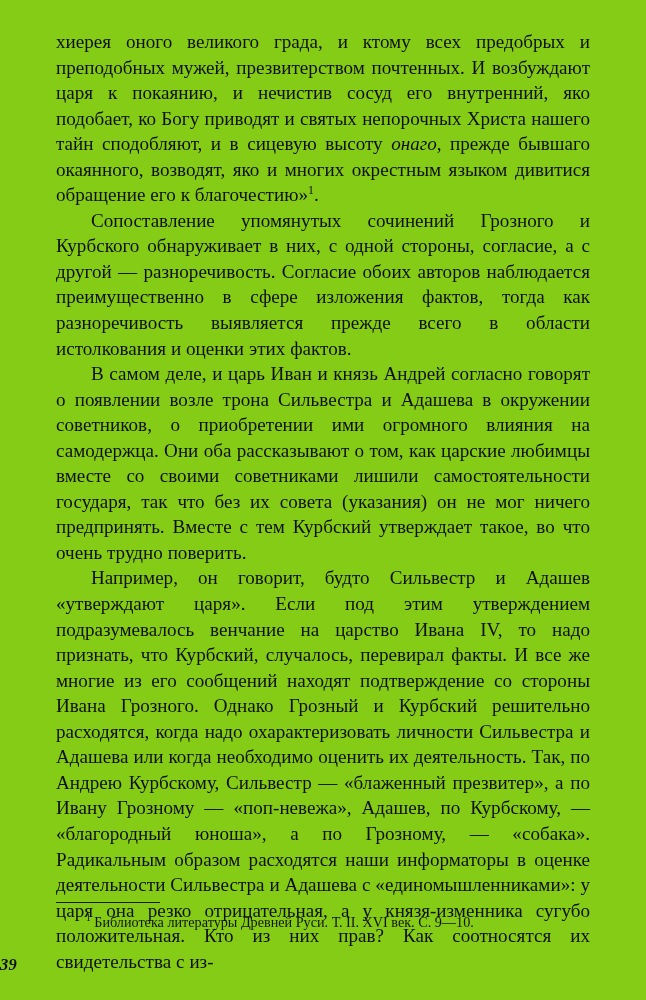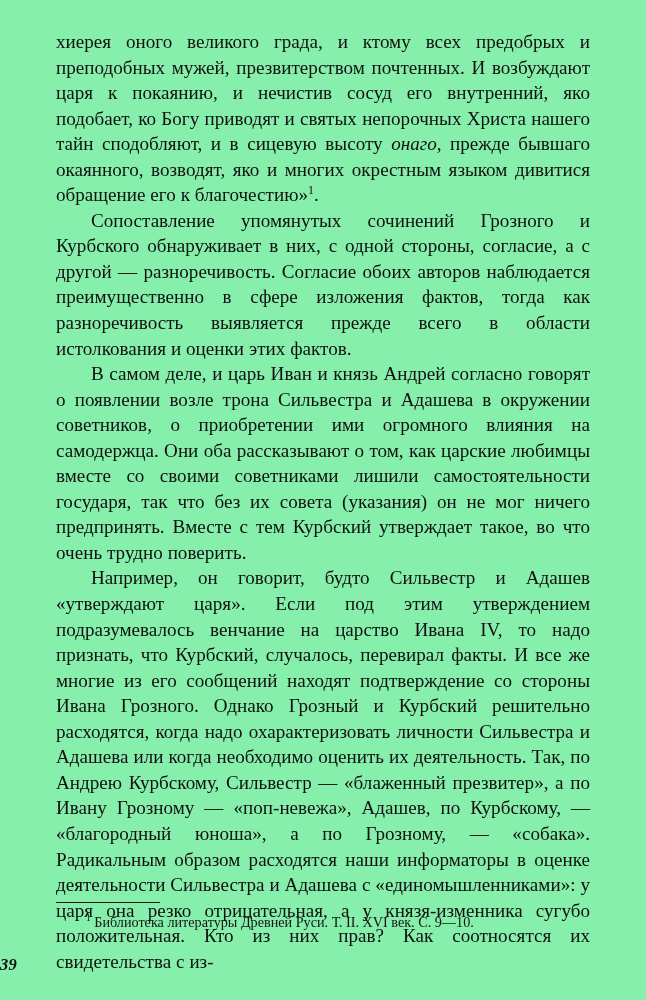--- a/index.html
+++ b/index.html
@@ -17,21 +17,21 @@
     color: #111111;
     -webkit-font-smoothing: antialiased;
   }
 
   .page {
     position: absolute;
     left: 0;
     top: 0;
     width: 646px;
     height: 1000px;
-    background: #86efac;
+    background: #84cc16;
   }
 
   .text-block {
     position: absolute;
     left: 56px;
     top: 29px;
     width: 534px;
   }
 
   p.para {

